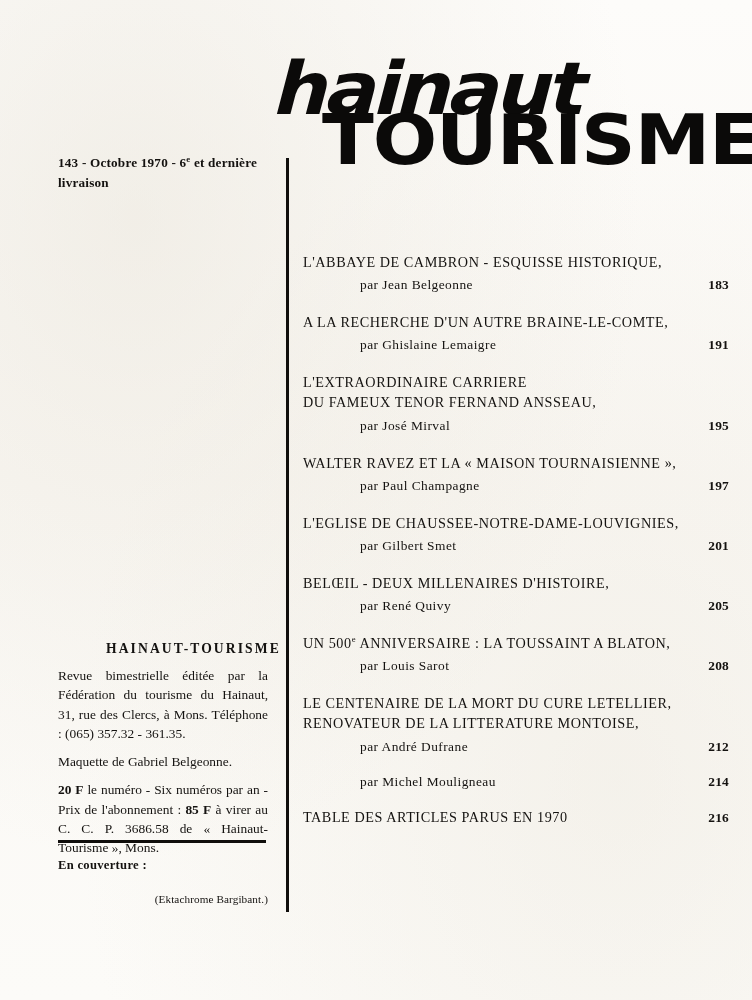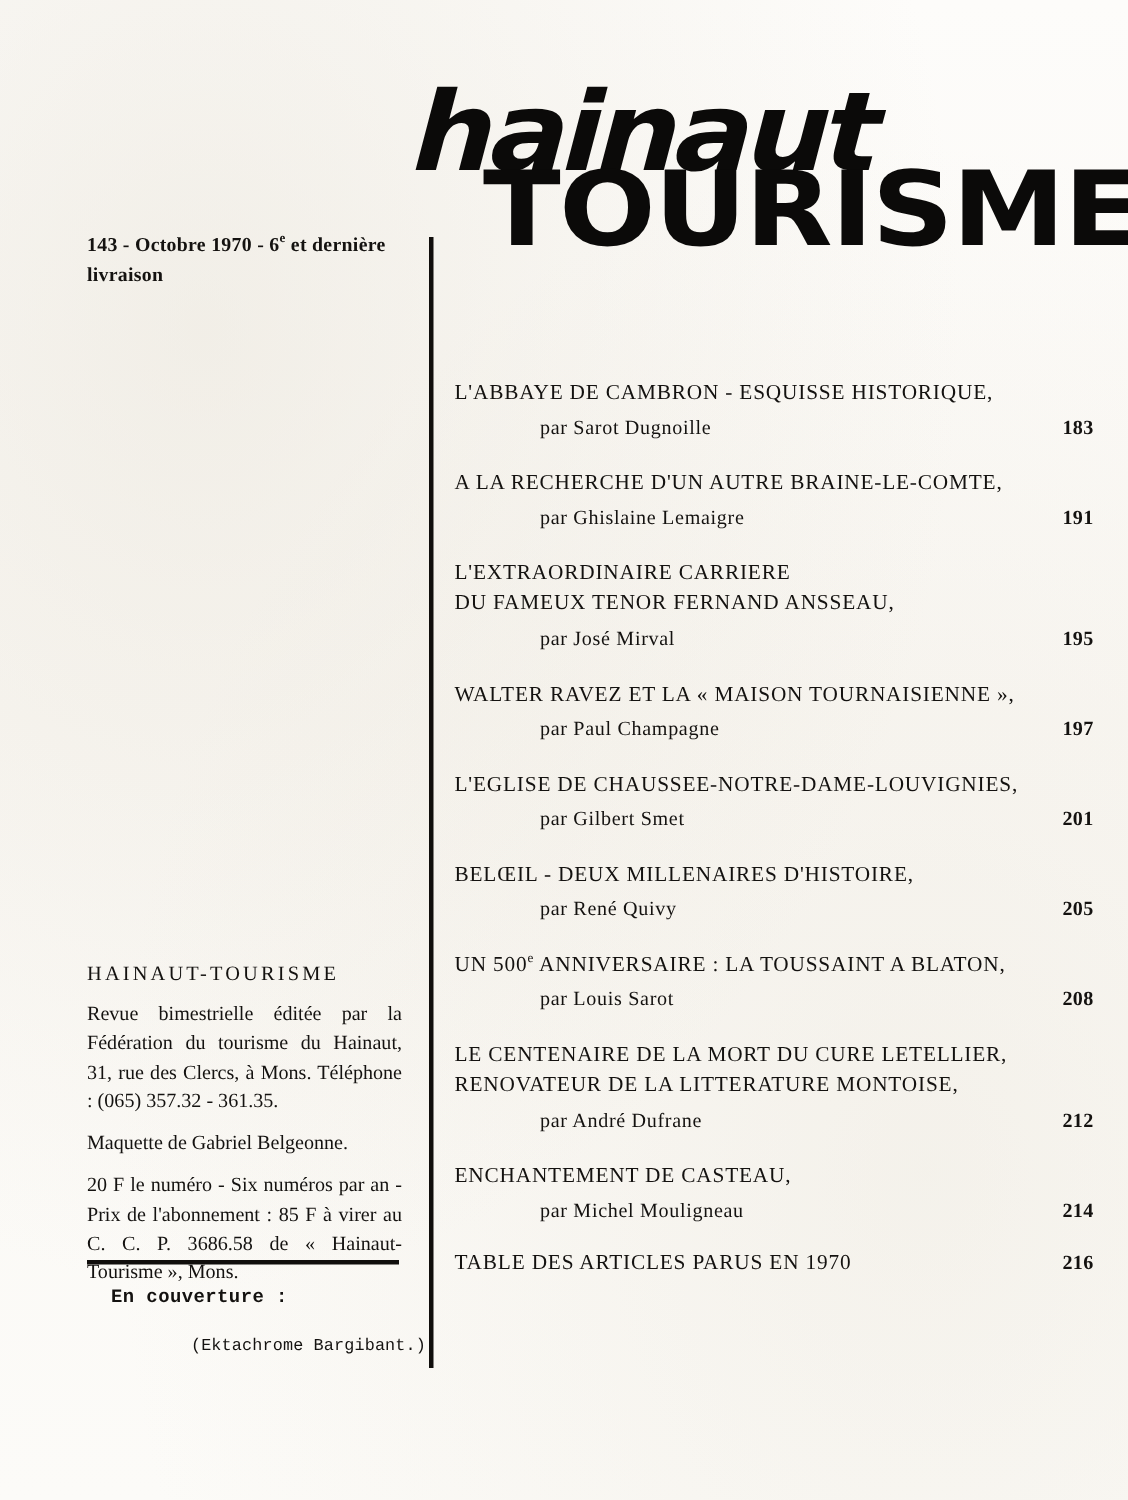--- a/index.html
+++ b/index.html
@@ -98,50 +98,50 @@
 
   
   .colophon {
     position: absolute;
     left: 58px;
     top: 641px;
     width: 210px;
   }
   .colophon-title {
     font-size: 13.6px;
-    font-weight: 400;
+    font-weight: 700;
     letter-spacing: 2.1px;
     margin-bottom: 9px;
     white-space: nowrap;
+    margin-left: 48px;
   }
   .colophon p {
     margin: 0 0 9px 0;
     font-size: 13.4px;
     line-height: 1.44;
     text-align: justify;
     text-align-last: left;
   }
   .colophon p:last-child { margin-bottom: 0; }
-  .colophon b { font-weight: 400; }
+  .colophon b { font-weight: 700; }
 
   
   .divider-horizontal {
     position: absolute;
     left: 58px;
     top: 840px;
     width: 208px;
     height: 3px;
     background: #100e0c;
   }
   .cover-block {
     position: absolute;
-    left: 74px;
+    left: 58px;
     top: 858px;
     width: 210px;
-    font-family: Liberation Mono, monospace;
   }
   .cover-label {
     font-size: 12.6px;
     font-weight: 700;
     letter-spacing: .3px;
     margin-bottom: 12px;
   }
   .cover-caption {
     font-size: 12.8px;
     font-style: italic;
@@ -230,21 +230,21 @@
 
   <div class="cover-block">
     <div class="cover-label">En couverture :</div>
     <div class="cover-credit">(Ektachrome Bargibant.)</div>
   </div>
 
   <div class="toc" id="toc-list">
       <div class="toc-entry">
         <div class="toc-title">L'ABBAYE DE CAMBRON - ESQUISSE HISTORIQUE,</div>
         <div class="toc-byline-row">
-          <div class="toc-author">par Sarot Dugnoille</div>
+          <div class="toc-author">par Jean Belgeonne</div>
           <div class="toc-page">183</div>
         </div>
       </div>
       <div class="toc-entry">
         <div class="toc-title">A LA RECHERCHE D'UN AUTRE BRAINE-LE-COMTE,</div>
         <div class="toc-byline-row">
           <div class="toc-author">par Ghislaine Lemaigre</div>
           <div class="toc-page">191</div>
         </div>
       </div>
@@ -286,21 +286,20 @@
       </div>
       <div class="toc-entry">
         <div class="toc-title">LE CENTENAIRE DE LA MORT DU CURE LETELLIER,</div>
         <div class="toc-title">RENOVATEUR DE LA LITTERATURE MONTOISE,</div>
         <div class="toc-byline-row">
           <div class="toc-author">par André Dufrane</div>
           <div class="toc-page">212</div>
         </div>
       </div>
       <div class="toc-entry">
-        <div class="toc-title">ENCHANTEMENT DE CASTEAU,</div>
         <div class="toc-byline-row">
           <div class="toc-author">par Michel Mouligneau</div>
           <div class="toc-page">214</div>
         </div>
       </div>
       <div class="toc-entry no-author">
         <div class="toc-byline-row">
           <div class="toc-title-inline">TABLE DES ARTICLES PARUS EN 1970</div>
           <div class="toc-page">216</div>
         </div>

